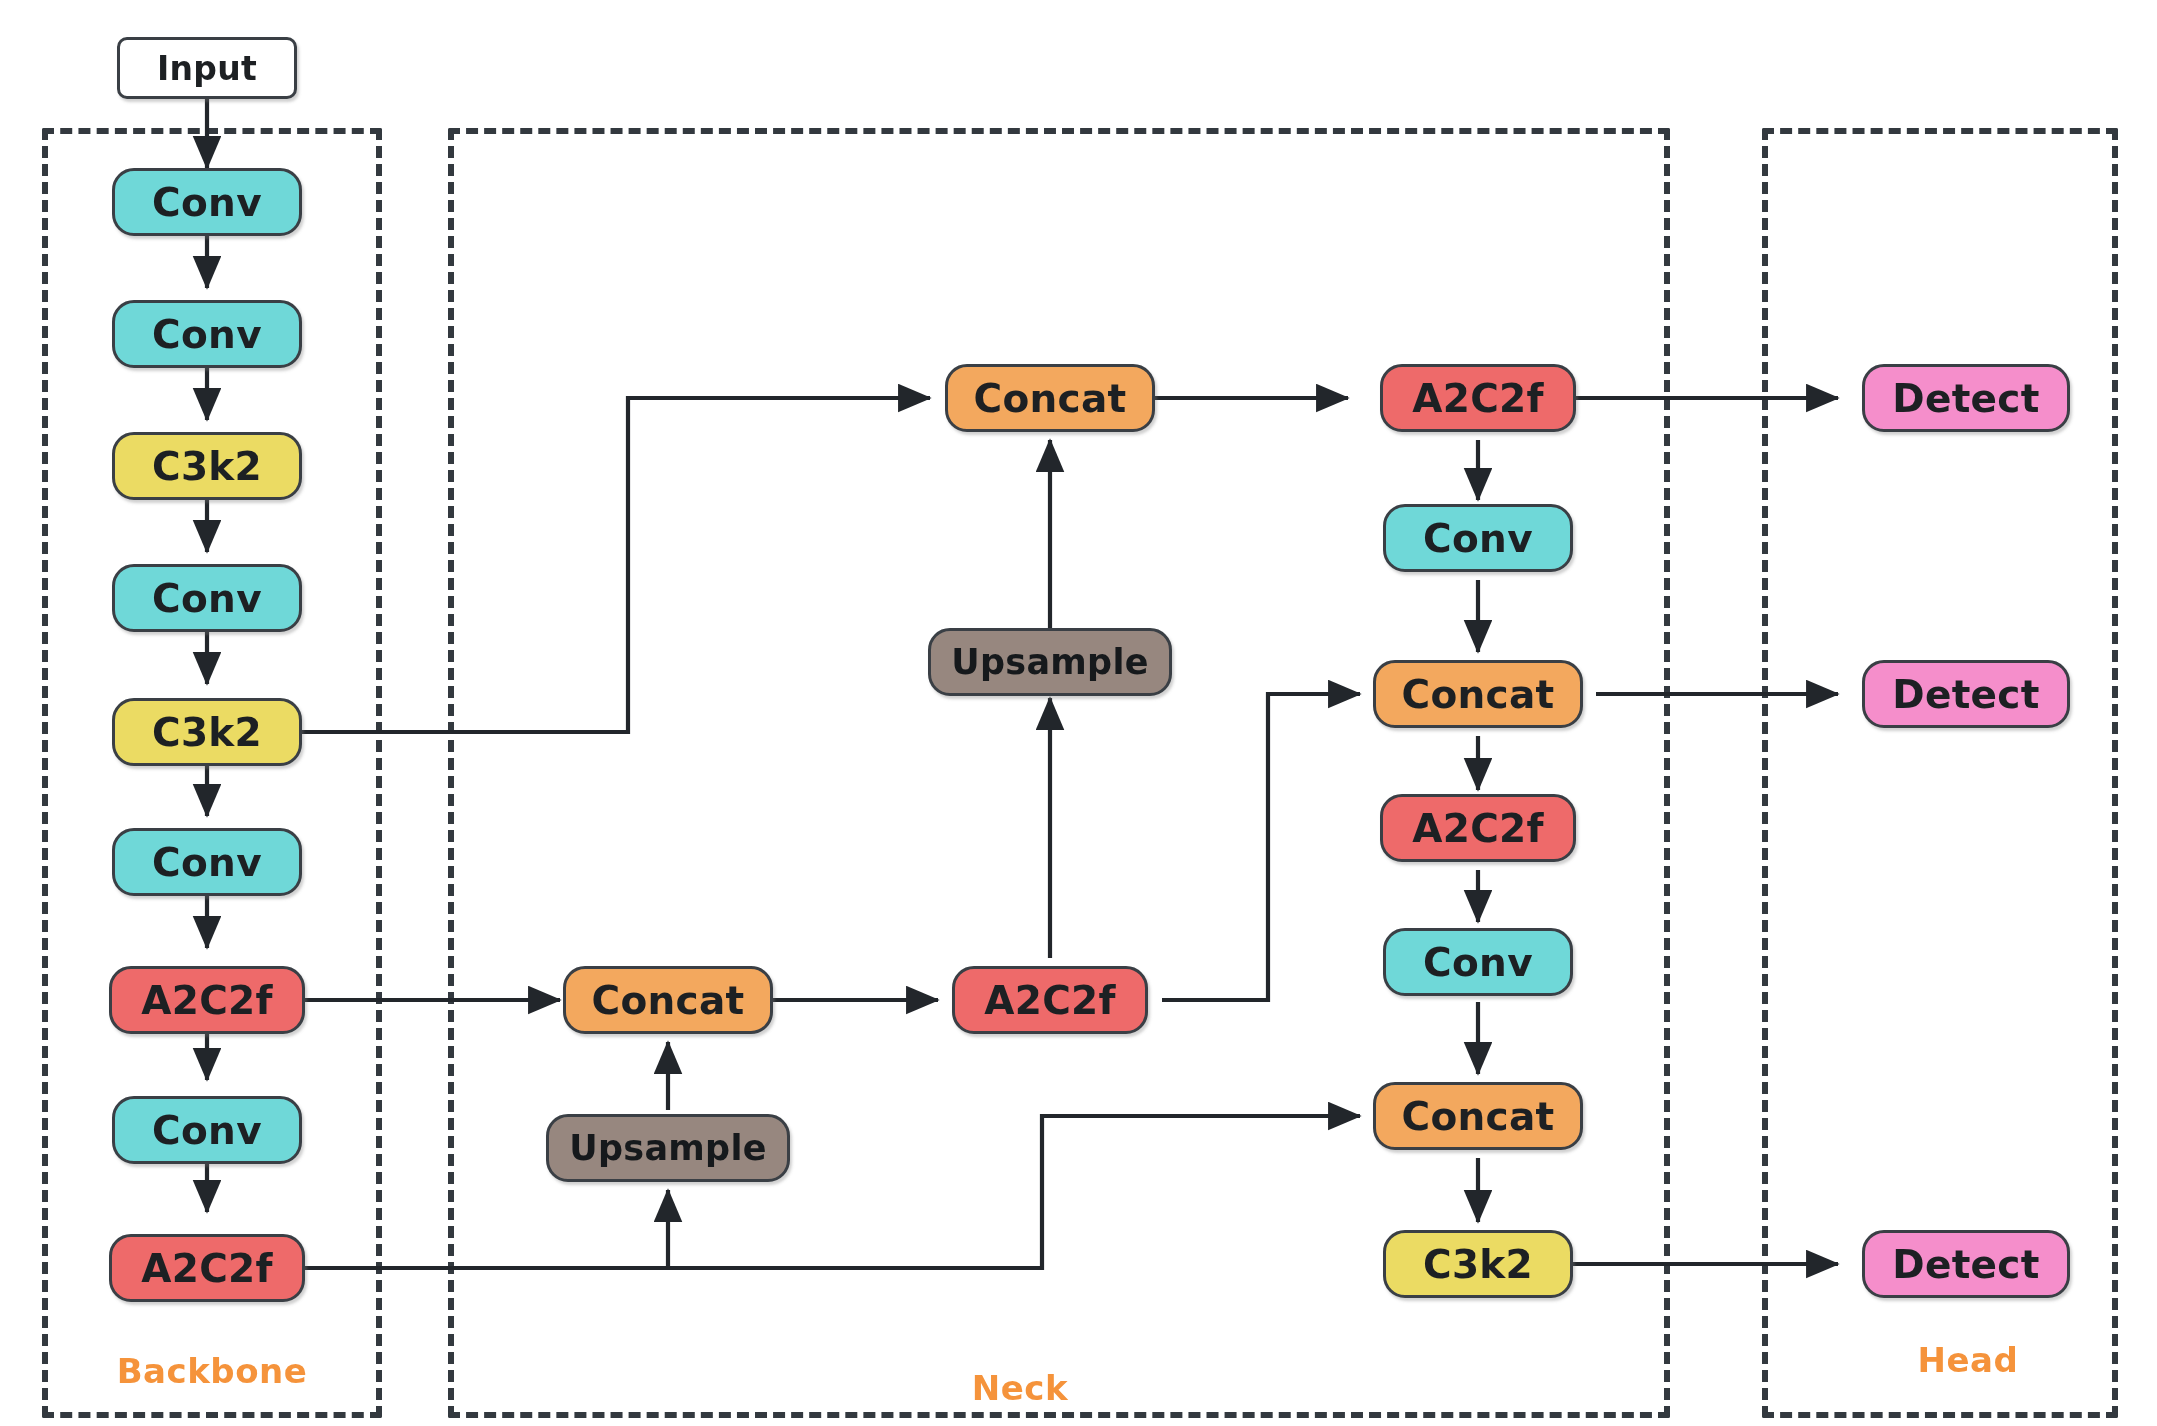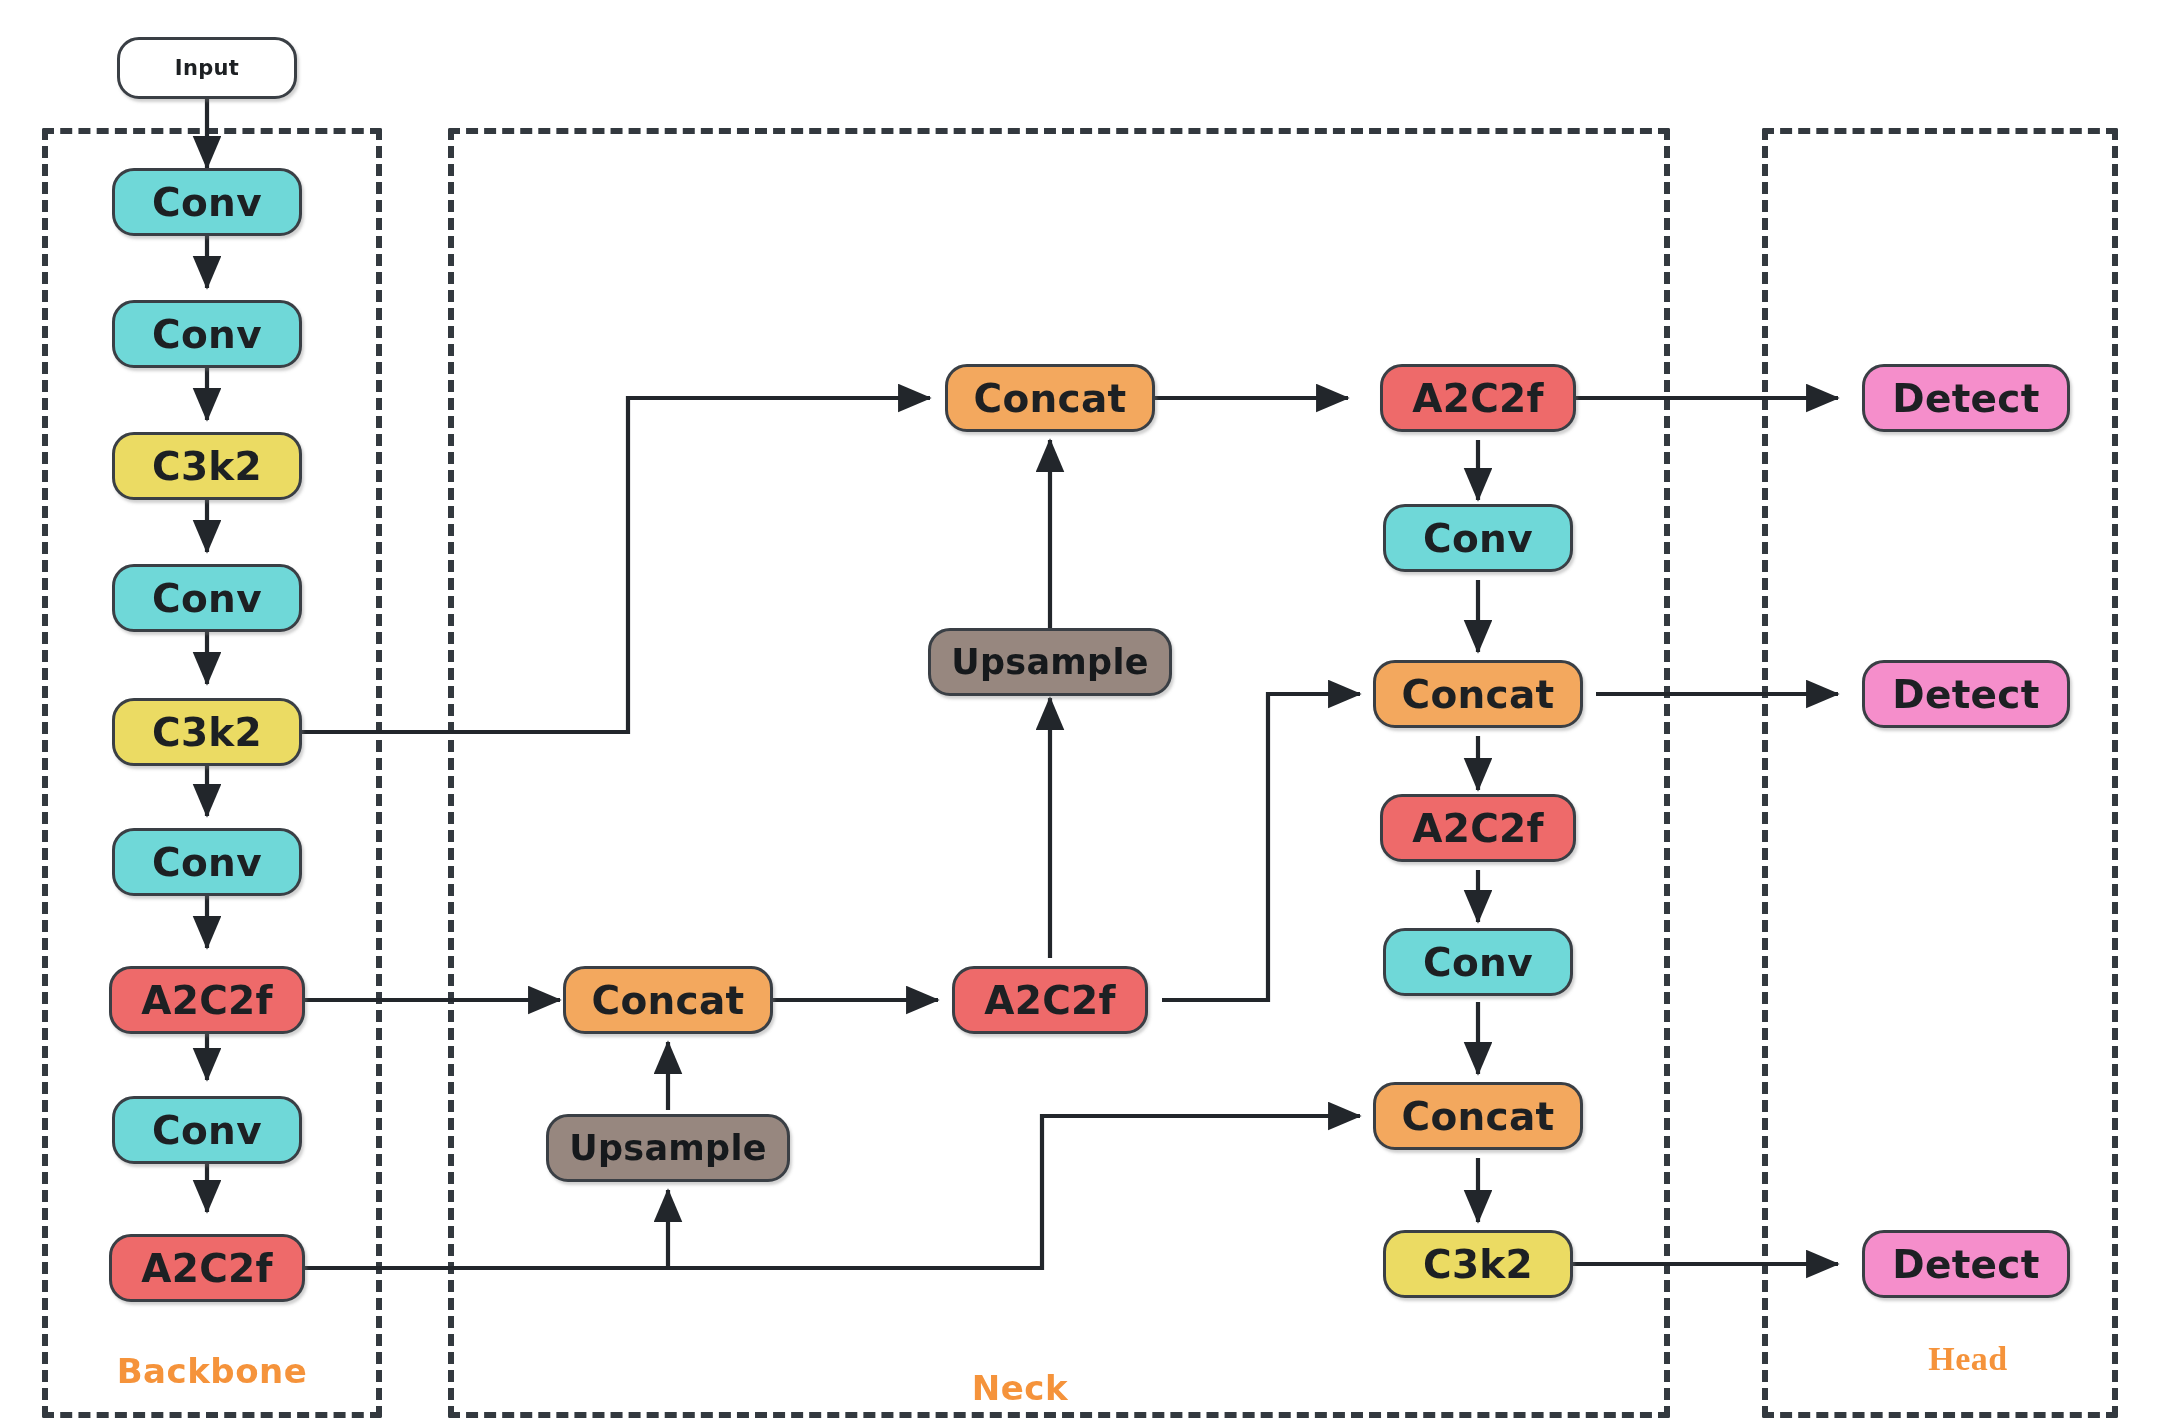--- a/index.html
+++ b/index.html
@@ -45,35 +45,35 @@
     border:3px solid #3a3f45;
     border-radius:22px;
     font-weight:bold;
     font-size:39px;
     color:#1d2023;
     letter-spacing:0.3px;
     white-space:nowrap;
     box-shadow:2px 3px 3px rgba(120,120,120,0.35);
     transform:translate(-50%,-50%);
   }
-  .node.input{ font-size:21px; }
+  .node.input{ font-size:33px;border-radius:10px; }
   .node.upsample{ font-size:35px; color:#16191c;}
 </style>
 </head>
 <body>
 
 <div id="stage">
 
   <div class="group-box" style="left:42px; top:128px; width:340px; height:1290px;"></div>
   <div class="group-box" style="left:448px; top:128px; width:1222px; height:1290px;"></div>
   <div class="group-box" style="left:1762px; top:128px; width:356px; height:1290px;"></div>
 
   <div class="group-label" style="left:212px; top:1340px;margin-top:11px;">Backbone</div>
   <div class="group-label" style="left:1020px; top:1368px;">Neck</div>
-  <div class="group-label" style="left:1968px; top:1340px;font-family:Liberation Serif, serif;">Head</div>
+  <div class="group-label" style="left:1968px; top:1340px;">Head</div>
 
   <svg class="wires" viewBox="0 0 2157 1426" preserveAspectRatio="none">
     <defs>
       <marker id="ah" markerWidth="9" markerHeight="9" refX="7.6" refY="3.4" orient="auto" markerUnits="strokeWidth">
         <path d="M0,0 L8,3.4 L0,6.8 z" fill="#22262b"></path>
       </marker>
     </defs>
     <g stroke="#22262b" stroke-width="4.2" fill="none" marker-end="url(#ah)">
 
       <path d="M207,98 L207,168"></path>

